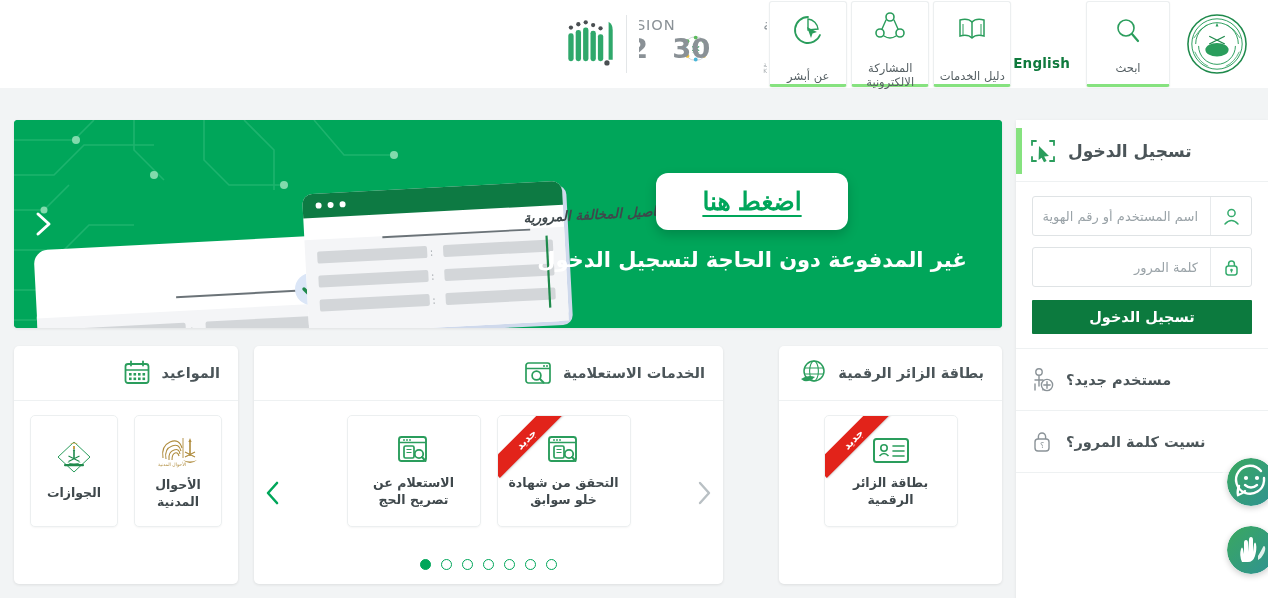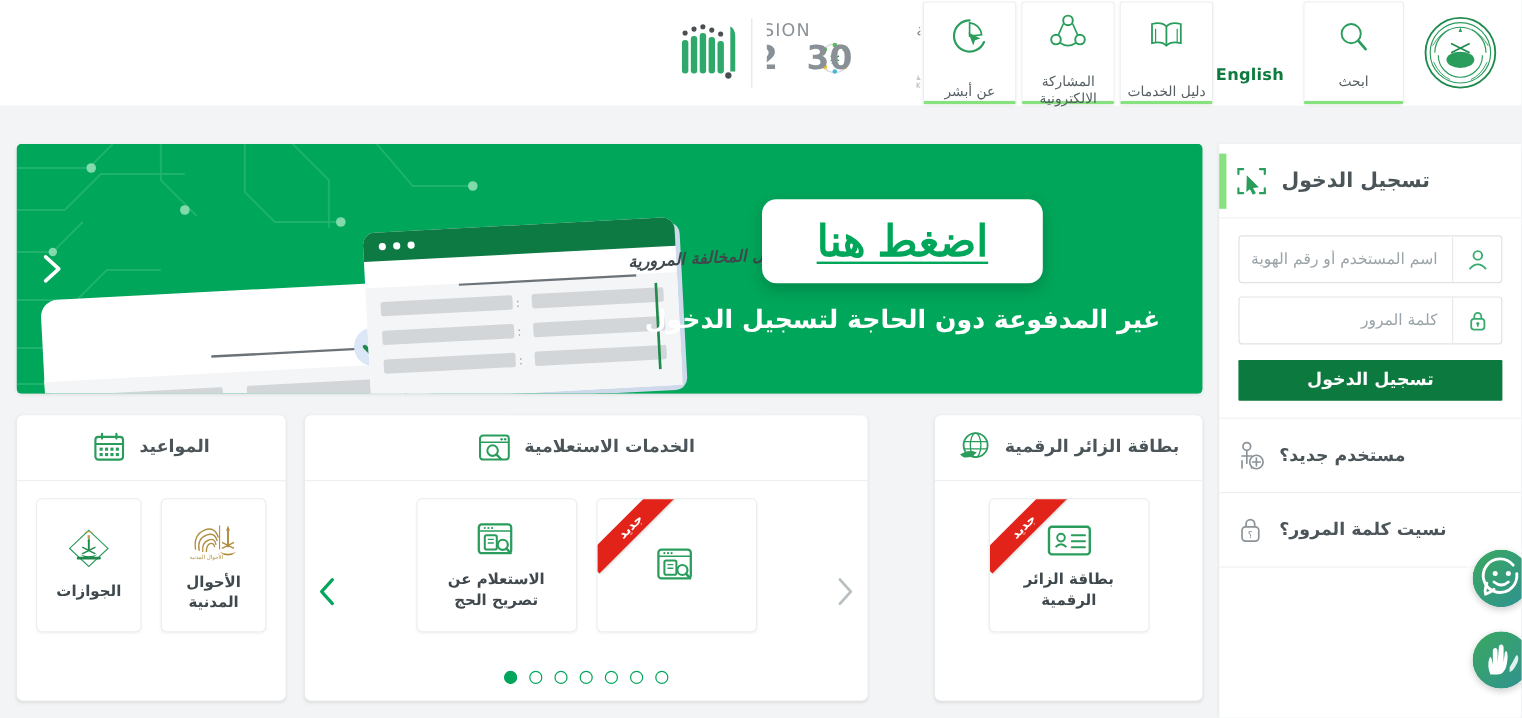--- a/index.html
+++ b/index.html
@@ -55,21 +55,21 @@
     background:#00a65a; border-radius:4px; overflow:hidden;
     box-shadow:0 1px 3px rgba(0,0,0,.08);
   }
   .hero-bg{ position:absolute; inset:0; }
   .hero-copy{
     position:absolute; right:0; top:0; width:520px; height:208px;
     display:flex; flex-direction:column; align-items:center; justify-content:center;
     text-align:center; padding:0 30px 0 50px;
   }
   .hero-btn{
-    background:#fff; color:#00a65a; font-size:36px; font-weight:bold;
+    background:#fff; color:#00a65a; font-size:25px; font-weight:bold;
     border:none; border-radius:12px; padding:14px 46px;
     box-shadow:0 5px 12px rgba(0,0,0,.18); cursor:pointer;
     text-decoration:underline; text-underline-offset:5px;
     text-decoration-thickness:2px;
   }
   .hero-sub{
     color:#ffffff; font-size:21px; font-weight:bold; line-height:1.4; margin-top:16px;
   }
   .hero-next{
     position:absolute; left:12px; top:50%; transform:translateY(-50%);
@@ -80,21 +80,21 @@
   
   .cards{ position:absolute; top:346px; left:14px; width:988px; height:238px; display:flex; direction:rtl; gap:16px; }
   .card{
     background:#ffffff; border-radius:5px; box-shadow:0 1px 3px rgba(0,0,0,.09);
     display:flex; flex-direction:column; overflow:hidden;
   }
   .card-appointments{ width:224px; }
   .card-visitor{ width:223px;margin-left:40px; }
   .card-inquiry{ flex:1; }
   .card-head{
-    height:55px; display:flex; align-items:center; justify-content:center;
+    height:55px; display:flex; align-items:center; justify-content:flex-start;
     gap:11px; padding:0 18px; border-bottom:1px solid #eef1f2;
   }
   .card-head .ttl{ font-size:14.5px; color:#4b5559; font-weight:bold; }
   .card-body{ flex:1; display:flex; align-items:flex-start; justify-content:center; padding:14px 12px 0; position:relative; }
 
   .svc-grid{ display:flex; direction:rtl; gap:16px; justify-content:center; }
   .svc{
     width:134px; height:112px; background:#fff;
     border:1px solid #eceff0; border-radius:5px;
     display:flex; flex-direction:column; align-items:center; justify-content:center;
@@ -484,20 +484,21 @@
                   <circle cx="14" cy="6" r=".9"></circle>
                 </g>
               <rect x="8" y="12" width="10" height="12" rx="1.5" fill="none" stroke="#2a9d5c" stroke-width="1.7"></rect>
               <g stroke="#2a9d5c" stroke-width="1.2">
                   <line x1="10.5" y1="15.5" x2="15.5" y2="15.5"></line>
                   <line x1="10.5" y1="18.5" x2="15.5" y2="18.5"></line>
                 </g>
               <circle cx="23" cy="20" r="4.2" fill="none" stroke="#2a9d5c" stroke-width="1.8"></circle>
               <line x1="26" y1="23" x2="29.5" y2="27" stroke="#2a9d5c" stroke-width="2" stroke-linecap="round"></line>
             </svg>
+            <div class="nm">التحقق من شهادة خلو سوابق</div>
           </div>
           <div class="svc">
             <svg width="36" height="32" viewBox="0 0 36 32">
               <rect x="3" y="3" width="27" height="24" rx="2.5" fill="none" stroke="#2a9d5c" stroke-width="1.9"></rect>
               <line x1="3" y1="8.5" x2="30" y2="8.5" stroke="#2a9d5c" stroke-width="1.3"></line>
               <g fill="#2a9d5c">
                   <circle cx="8" cy="6" r=".9"></circle>
                   <circle cx="11" cy="6" r=".9"></circle>
                   <circle cx="14" cy="6" r=".9"></circle>
                 </g>

